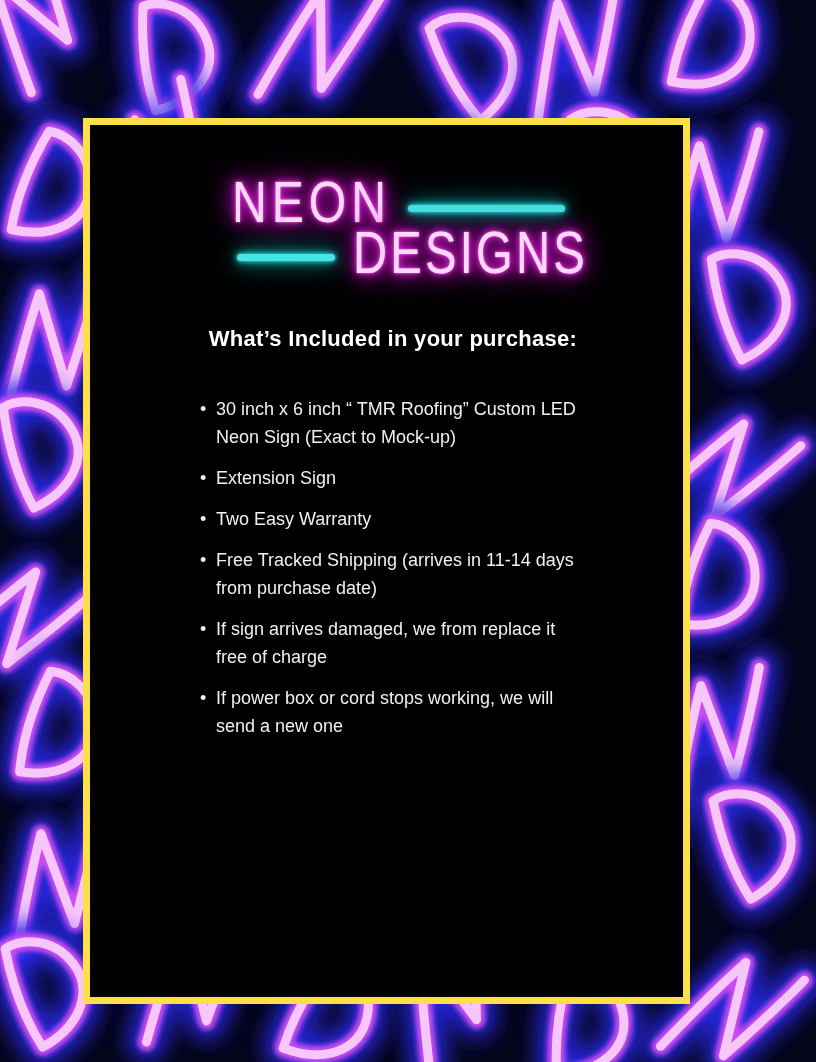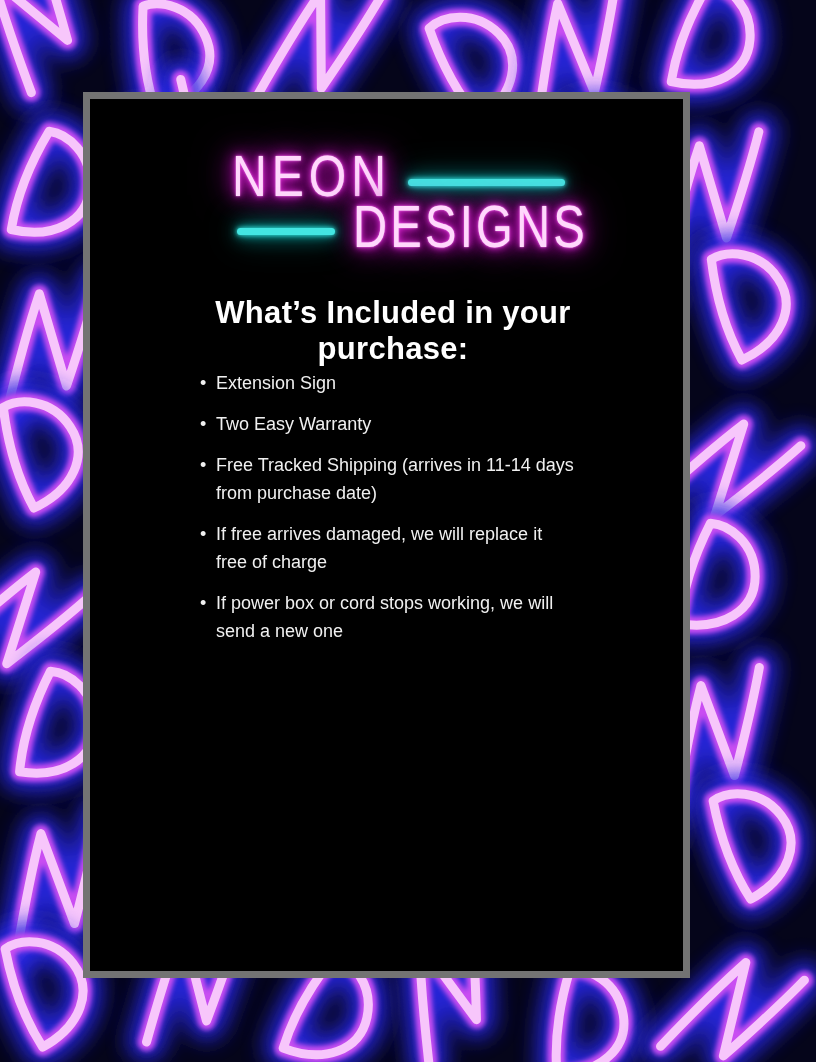--- a/index.html
+++ b/index.html
@@ -10,23 +10,23 @@
     overflow: hidden;
     font-family: "Liberation Sans", sans-serif;
   }
   svg.bg {
     position: absolute; left: 0; top: 0;
     width: 816px; height: 1062px;
     display: block;
   }
   .frame {
     position: absolute;
-    left: 83px; top: 92px;
+    left: 83px; top: 118px;
     width: 607px; height: 886px;
-    background: #737373;
+    background: #fde047;
     box-sizing: border-box;
     padding: 7px;
   }
   .panel {
     position: relative;
     width: 100%; height: 100%;
     background: #000000;
   }
   
   .logo { position: absolute; left: 0; top: 0; width: 100%; height: 190px; }
@@ -67,21 +67,21 @@
   .t1 { left: 318px; top: 80px; width: 157px; }
   .t2 { left: 147px; top: 129px; width: 98px; }
   
   h1.heading {
     position: absolute;
     left: 53px; top: 196px;
     width: 500px;
     margin: 0;
     text-align: center;
     color: #ffffff;
-    font-size: 31px;
+    font-size: 22px;
     font-weight: 800;
     letter-spacing: 0.3px;
     line-height: 36px;
   }
   
   ul.included {
     position: absolute;
     left: 108px; top: 270px;
     width: 470px;
     margin: 0; padding: 0;
@@ -184,24 +184,26 @@
     <div class="logo">
       <span class="word w1">NEON</span>
       <span class="tline t1"></span>
       <span class="word w2">DESIGNS</span>
       <span class="tline t2"></span>
     </div>
 
     <h1 class="heading">What’s Included in your purchase:</h1>
 
     <ul class="included">
+      <li>30 inch x 6 inch “ TMR Roofing” Custom LED
+Neon Sign (Exact to Mock-up)</li>
       <li>Extension Sign</li>
       <li>Two Easy Warranty</li>
       <li>Free Tracked Shipping (arrives in 11-14 days
 from purchase date)</li>
-      <li>If free arrives damaged, we will replace it
+      <li>If sign arrives damaged, we from replace it
 free of charge</li>
       <li>If power box or cord stops working, we will
 send a new one</li>
     </ul>
 
   </div>
 </div>
 
 </body></html>

